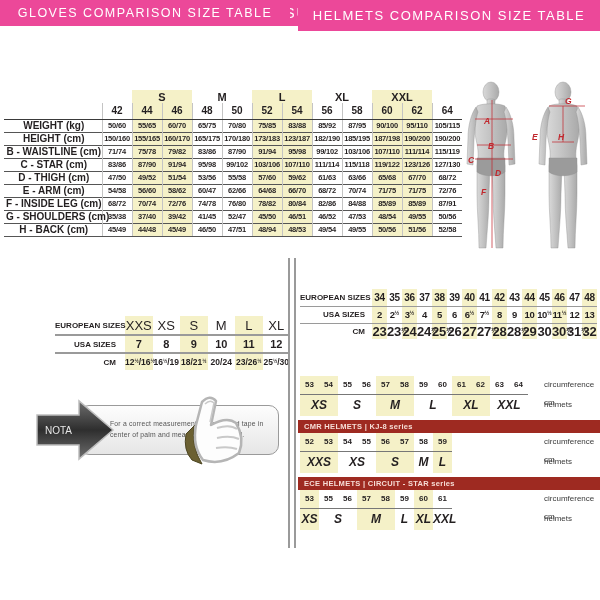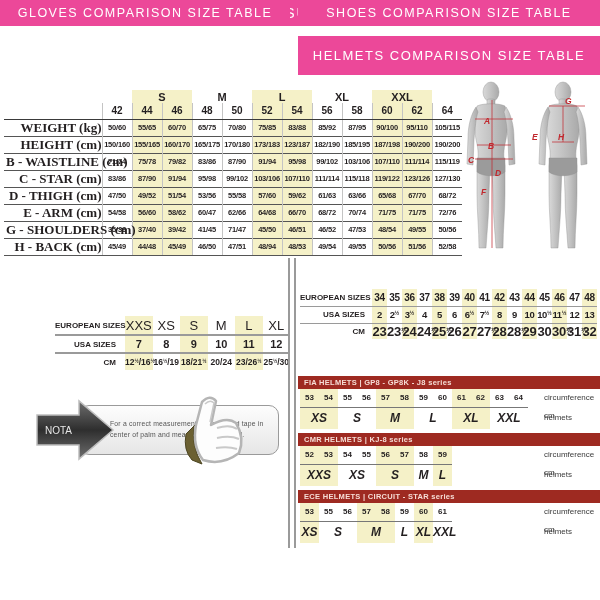--- a/index.html
+++ b/index.html
@@ -15,28 +15,28 @@
   #suit-bar { left:0; top:52; width:600px; height:26px; font-size:14px; }
   #suit-table { left:4px; top:90px; width:458px; border-collapse:collapse; table-layout:fixed; }
   #suit-table th, #suit-table td { padding:0; text-align:center; white-space:nowrap; overflow:visible; }
   #suit-table .group-row td { font-size:11px; font-weight:bold; height:13px; }
   #suit-table .sizes-row td { font-size:10px; font-weight:bold; height:16px;
         border-bottom:1.5px solid #3a3a3a; border-left:1px solid #c4c4c4; }
   #suit-table .sizes-row th { border-bottom:1.5px solid #3a3a3a; }
   #suit-table tbody tr { height:13px; }
   #suit-table tbody td { font-size:7.5px; font-weight:bold; letter-spacing:-0.2px;
         border-top:1px solid #555; border-left:1px solid #c4c4c4; }
-  #suit-table tbody th { font-size:13px; font-weight:bold; text-align:right; padding-left:2px;
-        border-top:1px solid #555;font-family:Liberation Serif, serif; }
+  #suit-table tbody th { font-size:10px; font-weight:bold; text-align:center; padding-left:2px;
+        border-top:1px solid #555; }
   #suit-table tbody tr:last-child th, #suit-table tbody tr:last-child td { border-bottom:1px solid #555; }
 
   
   #gloves-bar { left:0; top:257; width:290px; height:25px; font-size:12.5px; letter-spacing:1.5px; }
   #shoes-bar  { left:298px; top:257; width:302px; height:25px; font-size:12.5px; letter-spacing:1.5px; }
-  #helmets-bar{ left:298px; top:348; width:302px; height:39px; font-size:13px; letter-spacing:1.5px;margin-top:36px; }
+  #helmets-bar{ left:298px; top:348; width:302px; height:31px; font-size:13px; letter-spacing:1.5px; }
   .vline { top:258px; width:1.5px; height:290px; background:#9a9a9a; }
 
   
   #gloves-table { left:55px; top:316px; width:235px; border-collapse:collapse; table-layout:fixed; }
   #gloves-table th, #gloves-table td { padding:0; text-align:center; white-space:nowrap; }
   #gloves-table .lab { font-size:8px; font-weight:bold; text-align:right; padding-right:9px; }
   .gl-eur td { font-size:13px; height:19px; }
   .gl-usa td { font-size:11px; font-weight:bold; height:18px; }
   .gl-cm  td { font-size:8.5px; font-weight:bold; height:17px; }
   .gl-eur th, .gl-eur td, .gl-usa th, .gl-usa td { border-bottom:2px solid #9a9a9a; }
@@ -196,26 +196,41 @@
         <td>62/66</td>
         <td class="hl">64/68</td>
         <td class="hl">66/70</td>
         <td>68/72</td>
         <td>70/74</td>
         <td class="hl">71/75</td>
         <td class="hl">71/75</td>
         <td>72/76</td>
       </tr>
       <tr>
+        <th>F - INSIDE LEG (cm)</th>
+        <td>68/72</td>
+        <td class="hl">70/74</td>
+        <td class="hl">72/76</td>
+        <td>74/78</td>
+        <td>76/80</td>
+        <td class="hl">78/82</td>
+        <td class="hl">80/84</td>
+        <td>82/86</td>
+        <td>84/88</td>
+        <td class="hl">85/89</td>
+        <td class="hl">85/89</td>
+        <td>87/91</td>
+      </tr>
+      <tr>
         <th>G - SHOULDERS (cm)</th>
         <td>35/38</td>
         <td class="hl">37/40</td>
         <td class="hl">39/42</td>
         <td>41/45</td>
-        <td>71/47</td>
+        <td>52/47</td>
         <td class="hl">45/50</td>
         <td class="hl">46/51</td>
         <td>46/52</td>
         <td>47/53</td>
         <td class="hl">48/54</td>
         <td class="hl">49/55</td>
         <td>50/56</td>
       </tr>
       <tr>
         <th>H - BACK (cm)</th>
@@ -400,21 +415,20 @@
         <td>31<span class="hf">½</span></td>
         <td class="hl">32</td>
       </tr>
 </tbody>
   </table>
 
 <div class="abs bar" id="helmets-bar">HELMETS COMPARISON SIZE TABLE</div>
 
 <div class="abs" id="helmets-wrap">
 
-  <div class="band">FIA HELMETS | GP8 - GP8K - J8 series</div>
   <div class="helmet-body">
     <table class="helmet-table" style="width:228px">
       <tbody>
           <tr class="circ-row">
             <td class="hl">53</td>
             <td class="hl">54</td>
             <td>55</td>
             <td>56</td>
             <td class="hl">57</td>
             <td class="hl">58</td>

